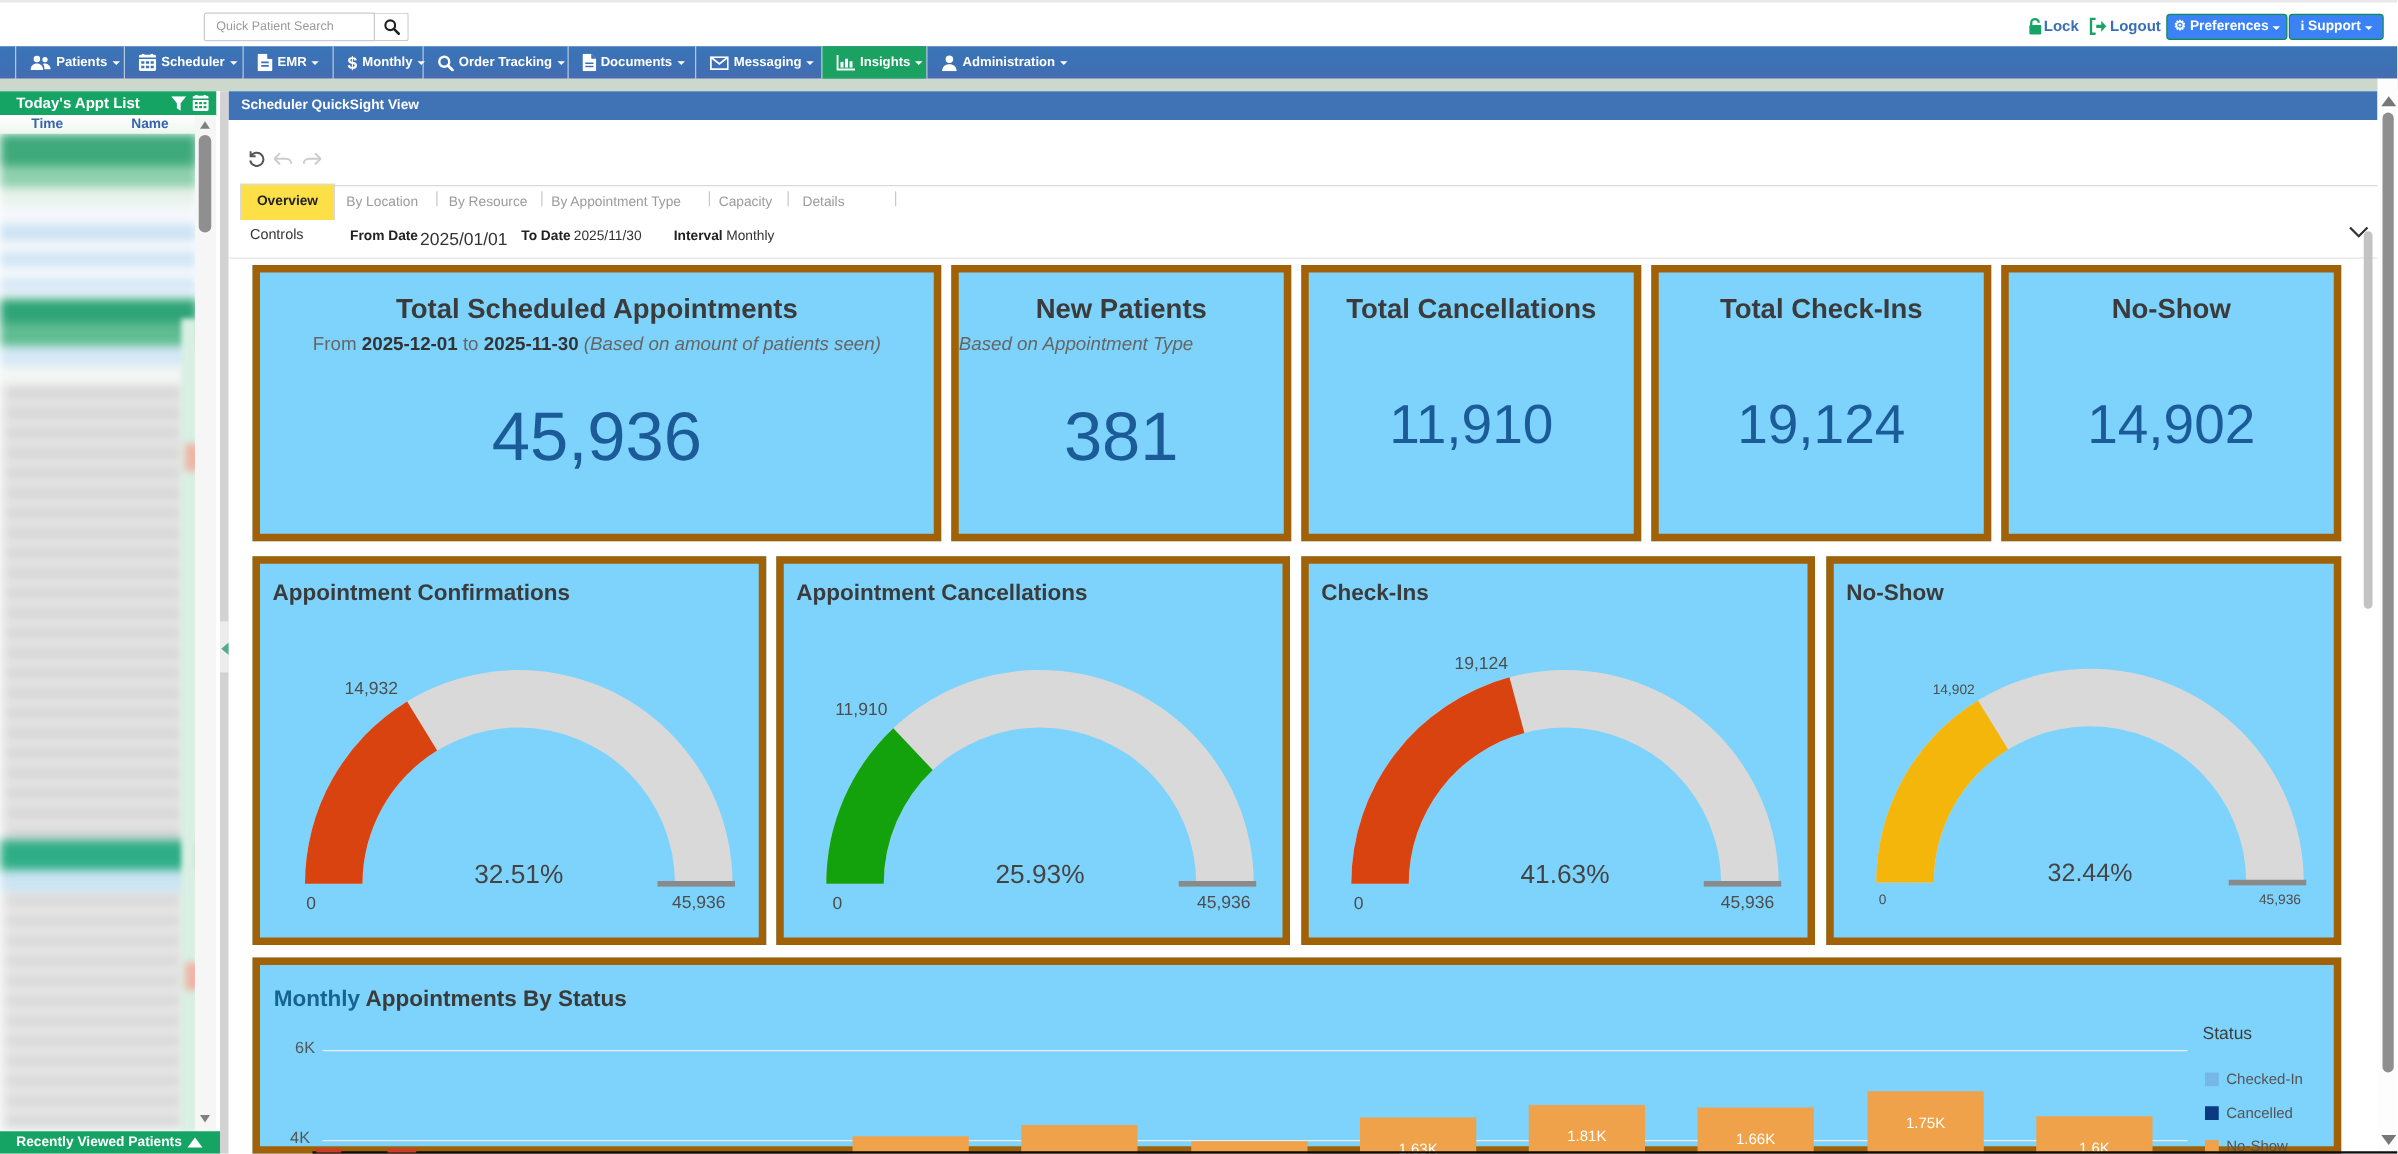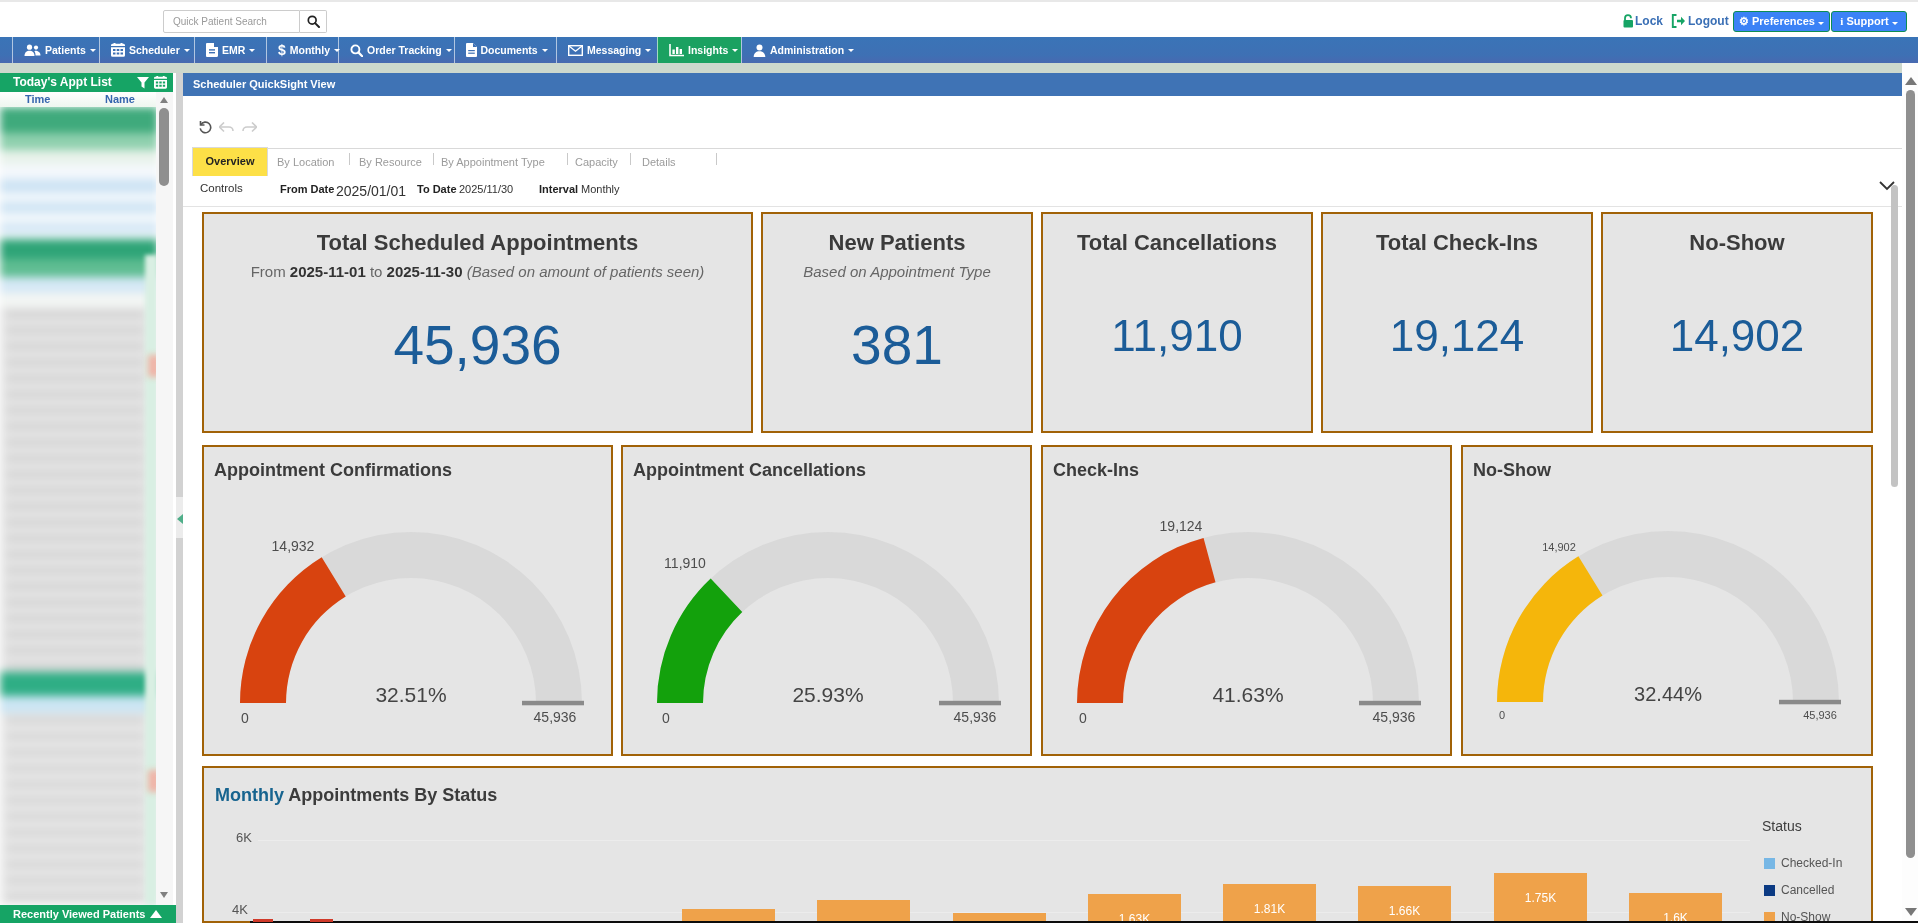--- a/index.html
+++ b/index.html
@@ -28,21 +28,21 @@
 #sbgreenstrip { position:absolute; left:145px; top:182px; width:13px; height:650px; background:#d9efe3; filter:blur(2px); }
 #sbfoot { position:absolute; left:0; top:832px; width:176px; height:18px; background:#16a465; color:#fff; font-size:11px; font-weight:bold; line-height:18px; padding-left:13px; }
 
 #sbscroll { position:absolute; left:156px; top:19px; width:17px; height:813px; background:#f6f6f6; }
 
 #divider { position:absolute; left:176px; top:73px; width:7px; height:850px; background:#d2d2d2; }
 #divhandle { position:absolute; left:176px; top:497px; width:7px; height:41px; background:#ececec; }
 
 #main { position:absolute; left:183px; top:73px; width:1719px; height:850px; background:#fff; }
 #mainbar { position:absolute; left:0; top:0; width:1719px; height:23px; background:#3f73b5; color:#fff; font-size:11px; font-weight:bold; line-height:23px; padding-left:10px; }
-.card { position:absolute; background:#e5e5e5; border:2px solid #a16207; }
+.card { position:absolute; background:#7dd3fc; border:6px solid #a16207; }
 .ctitle { position:absolute; left:10px; top:13px; font-size:18px; font-weight:bold; color:#3b3b3b; }
 
 .tab-inactive { position:absolute; top:3px; font-size:11px; color:#9b9b9b; }
 .pipe { position:absolute; width:1px; height:12px; background:#c9c9c9; }
 
 .kpi-title { position:absolute; width:100%; text-align:center; font-size:22px; font-weight:bold; color:#3b3b3b; }
 .kpi-num { position:absolute; width:100%; text-align:center; color:#1b5c98; }
 </style></head>
 <body>
 <div id="topbar">
@@ -292,26 +292,26 @@
  <div style="position:absolute;left:356px;top:110px;font-size:11px;color:#222;font-weight:bold">Interval</div>
  <div style="position:absolute;left:398px;top:110px;font-size:11px;color:#333">Monthly</div>
  <svg class="abs" style="left:1696px;top:108px" width="16" height="10" viewBox="0 0 16 10">
       <path d="M1 1 L8 8 L15 1" fill="none" stroke="#333" stroke-width="1.8"></path>
     </svg>
  <div style="position:absolute;left:0;top:133px;width:1719px;height:1px;background:#e3e3e3"></div>
 </div>
 
 <div class="card" style="left:202px;top:212px;width:551px;height:221px">
  <div class="kpi-title" style="top:16px">Total Scheduled Appointments</div>
- <div style="position:absolute;top:49px;width:100%;text-align:center;font-size:15px;color:#666">From <b style="color:#333">2025-11-01</b> to <b style="color:#333">2025-11-30</b> <i>(Based on amount of patients seen)</i></div>
+ <div style="position:absolute;top:49px;width:100%;text-align:center;font-size:15px;color:#666">From <b style="color:#333">2025-12-01</b> to <b style="color:#333">2025-11-30</b> <i>(Based on amount of patients seen)</i></div>
  <div class="kpi-num" style="top:99px;font-size:55px">45,936</div>
 </div>
 <div class="card" style="left:761px;top:212px;width:272px;height:221px">
  <div class="kpi-title" style="top:16px">New Patients</div>
- <div style="position:absolute;top:49px;width:100%;text-align:center;font-size:15px;color:#666"><i>Based on Appointment Type</i></div>
+ <div style="position:absolute;top:49px;width:100%;font-size:15px;color:#666"><i>Based on Appointment Type</i></div>
  <div class="kpi-num" style="top:99px;font-size:55px">381</div>
 </div>
 <div class="card" style="left:1041px;top:212px;width:272px;height:221px">
  <div class="kpi-title" style="top:16px">Total Cancellations</div>
  <div class="kpi-num" style="top:97px;font-size:44px">11,910</div>
 </div>
 <div class="card" style="left:1321px;top:212px;width:272px;height:221px">
  <div class="kpi-title" style="top:16px">Total Check-Ins</div>
  <div class="kpi-num" style="top:97px;font-size:44px">19,124</div>
 </div>

